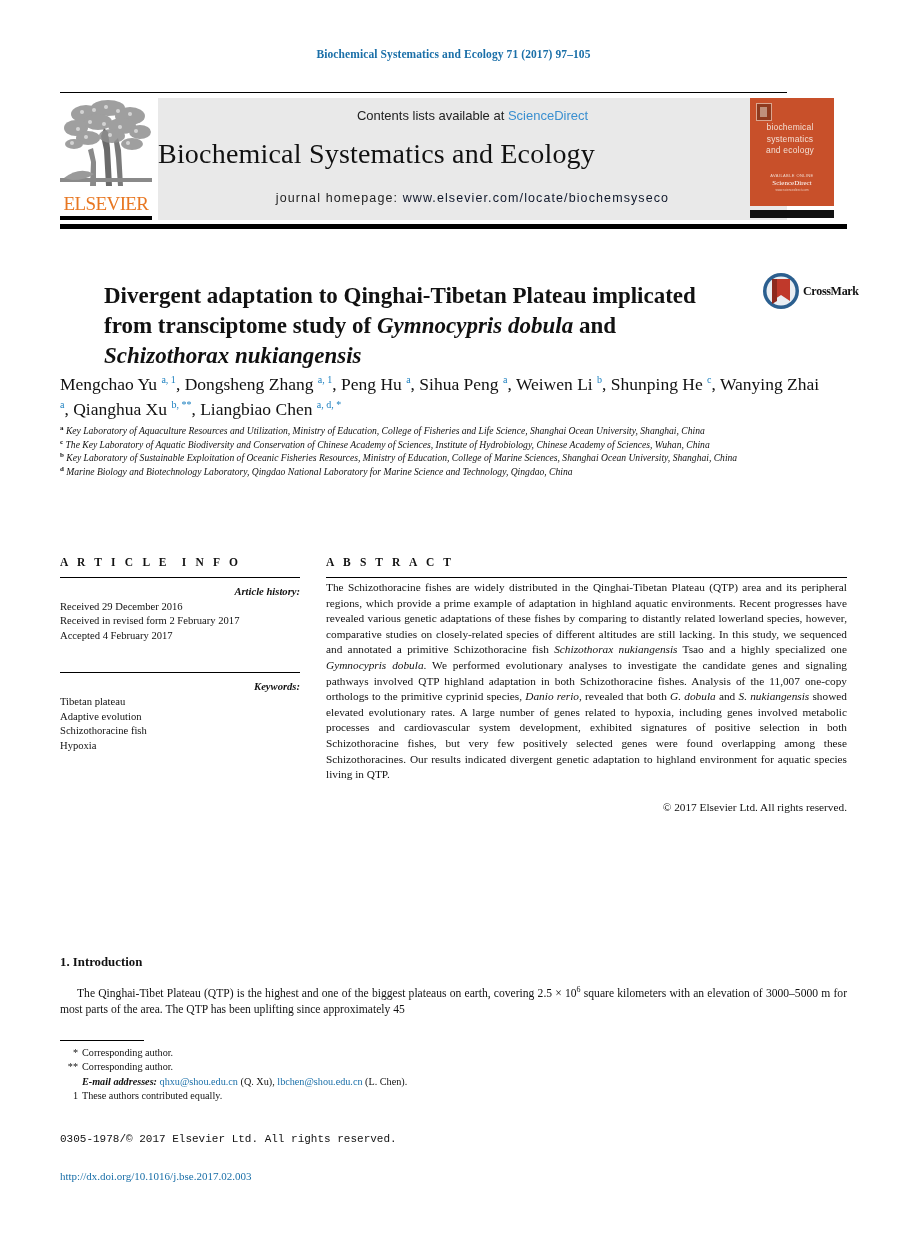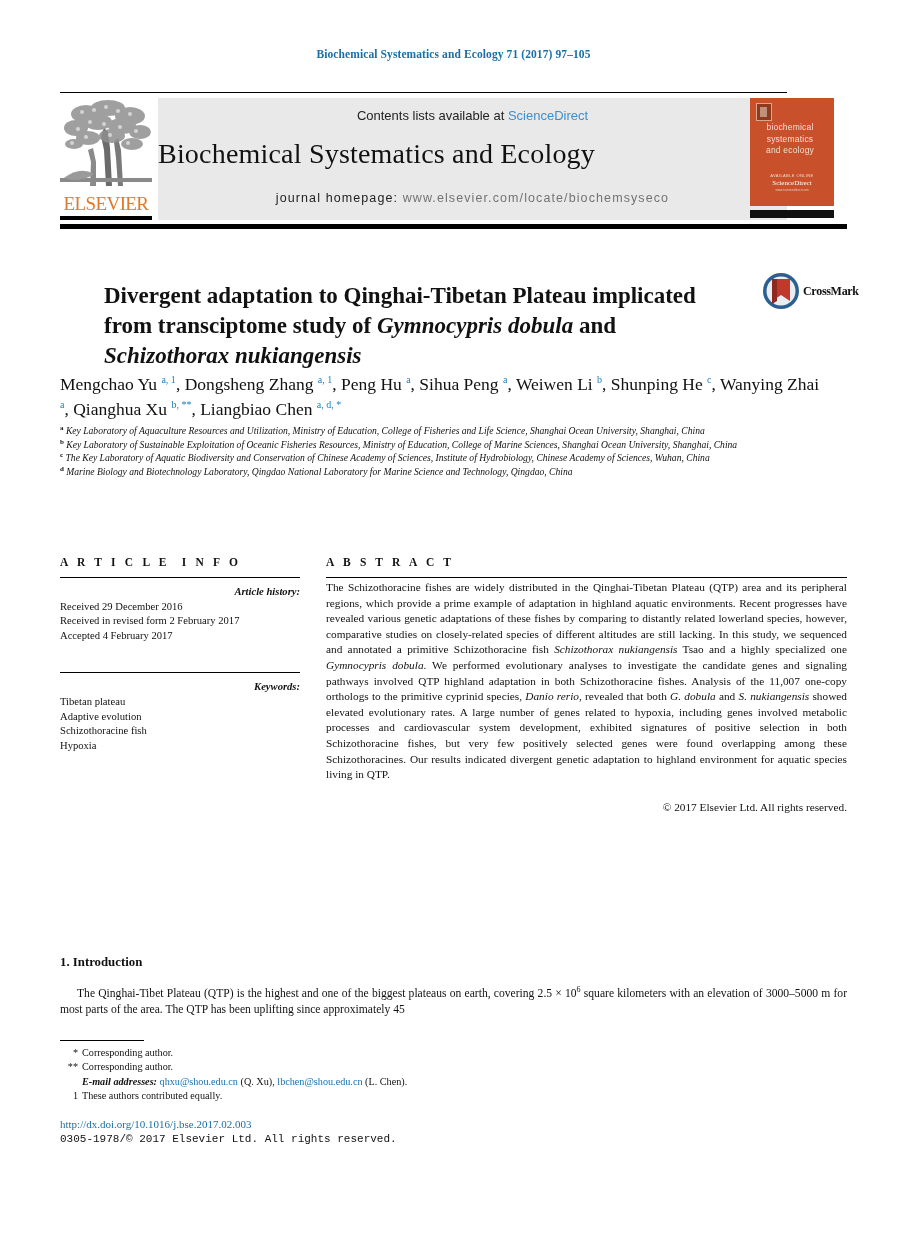--- a/index.html
+++ b/index.html
@@ -114,21 +114,21 @@
     position: absolute;
     left: 0; top: 93px;
     width: 629px;
     text-align: center;
     font-family: "Liberation Sans", sans-serif;
     font-size: 12.5px;
     color: #222;
     letter-spacing: 1.1px;
   }
   .homepage-line .url {
-    color: #737373;
+    color: #0f172a;
   }
 
   
   .cover-thumb {
     position: absolute;
     left: 750px; top: 98px;
     width: 84px;
     height: 108px;
     background: #c8502a;
     overflow: hidden;
@@ -384,21 +384,21 @@
     width: 18px;
     text-align: right;
   }
   .footnotes em { font-style: italic; font-weight: bold; }
   .footnotes a, .link {
     color: #1a6fa8;
     text-decoration: none;
   }
   .doi-line {
     position: absolute;
-    left: 60px; top: 1118px;
+    left: 60px; top: 1170px;
     font-family: "Liberation Serif", serif;
     font-size: 11px;
     color: #1a6fa8;
   }
   .issn-line {
     position: absolute;
     left: 60px; top: 1133px;
     font-family: Liberation Mono, monospace;
     font-size: 11px;
     color: #111;
@@ -503,22 +503,22 @@
         <path d="M10 7 h5 v22 l-5 3 Z" fill="#8d2a1f"></path>
       </svg>
     </div>
     <div class="crossmark-label">CrossMark</div>
   </div>
 
   <div class="authors"><span>Mengchao Yu </span><sup>a, 1</sup><span>, </span><span>Dongsheng Zhang </span><sup>a, 1</sup><span>, </span><span>Peng Hu </span><sup>a</sup><span>, </span><span>Sihua Peng </span><sup>a</sup><span>, </span><span>Weiwen Li </span><sup>b</sup><span>, </span><span>Shunping He </span><sup>c</sup><span>, </span><span>Wanying Zhai </span><sup>a</sup><span>, </span><span>Qianghua Xu </span><sup>b, **</sup><span>, </span><span>Liangbiao Chen </span><sup>a, d, *</sup></div>
 
   <div class="affils">
       <div><sup>a</sup><span> Key Laboratory of Aquaculture Resources and Utilization, Ministry of Education, College of Fisheries and Life Science, Shanghai Ocean University, Shanghai, China</span></div>
+      <div><sup>c</sup><span> The Key Laboratory of Aquatic Biodiversity and Conservation of Chinese Academy of Sciences, Institute of Hydrobiology, Chinese Academy of Sciences, Wuhan, China</span></div>
       <div><sup>b</sup><span> Key Laboratory of Sustainable Exploitation of Oceanic Fisheries Resources, Ministry of Education, College of Marine Sciences, Shanghai Ocean University, Shanghai, China</span></div>
-      <div><sup>c</sup><span> The Key Laboratory of Aquatic Biodiversity and Conservation of Chinese Academy of Sciences, Institute of Hydrobiology, Chinese Academy of Sciences, Wuhan, China</span></div>
       <div><sup>d</sup><span> Marine Biology and Biotechnology Laboratory, Qingdao National Laboratory for Marine Science and Technology, Qingdao, China</span></div>
     </div>
 
   <div class="col-info">
     <div class="sec-head">A R T I C L E &nbsp;I N F O</div>
     <div class="rule-thin"></div>
     <div class="info-block">
       <div class="lbl">Article history:</div>
       <div>Received 29 December 2016</div>
       <div>Received in revised form 2 February 2017</div>

